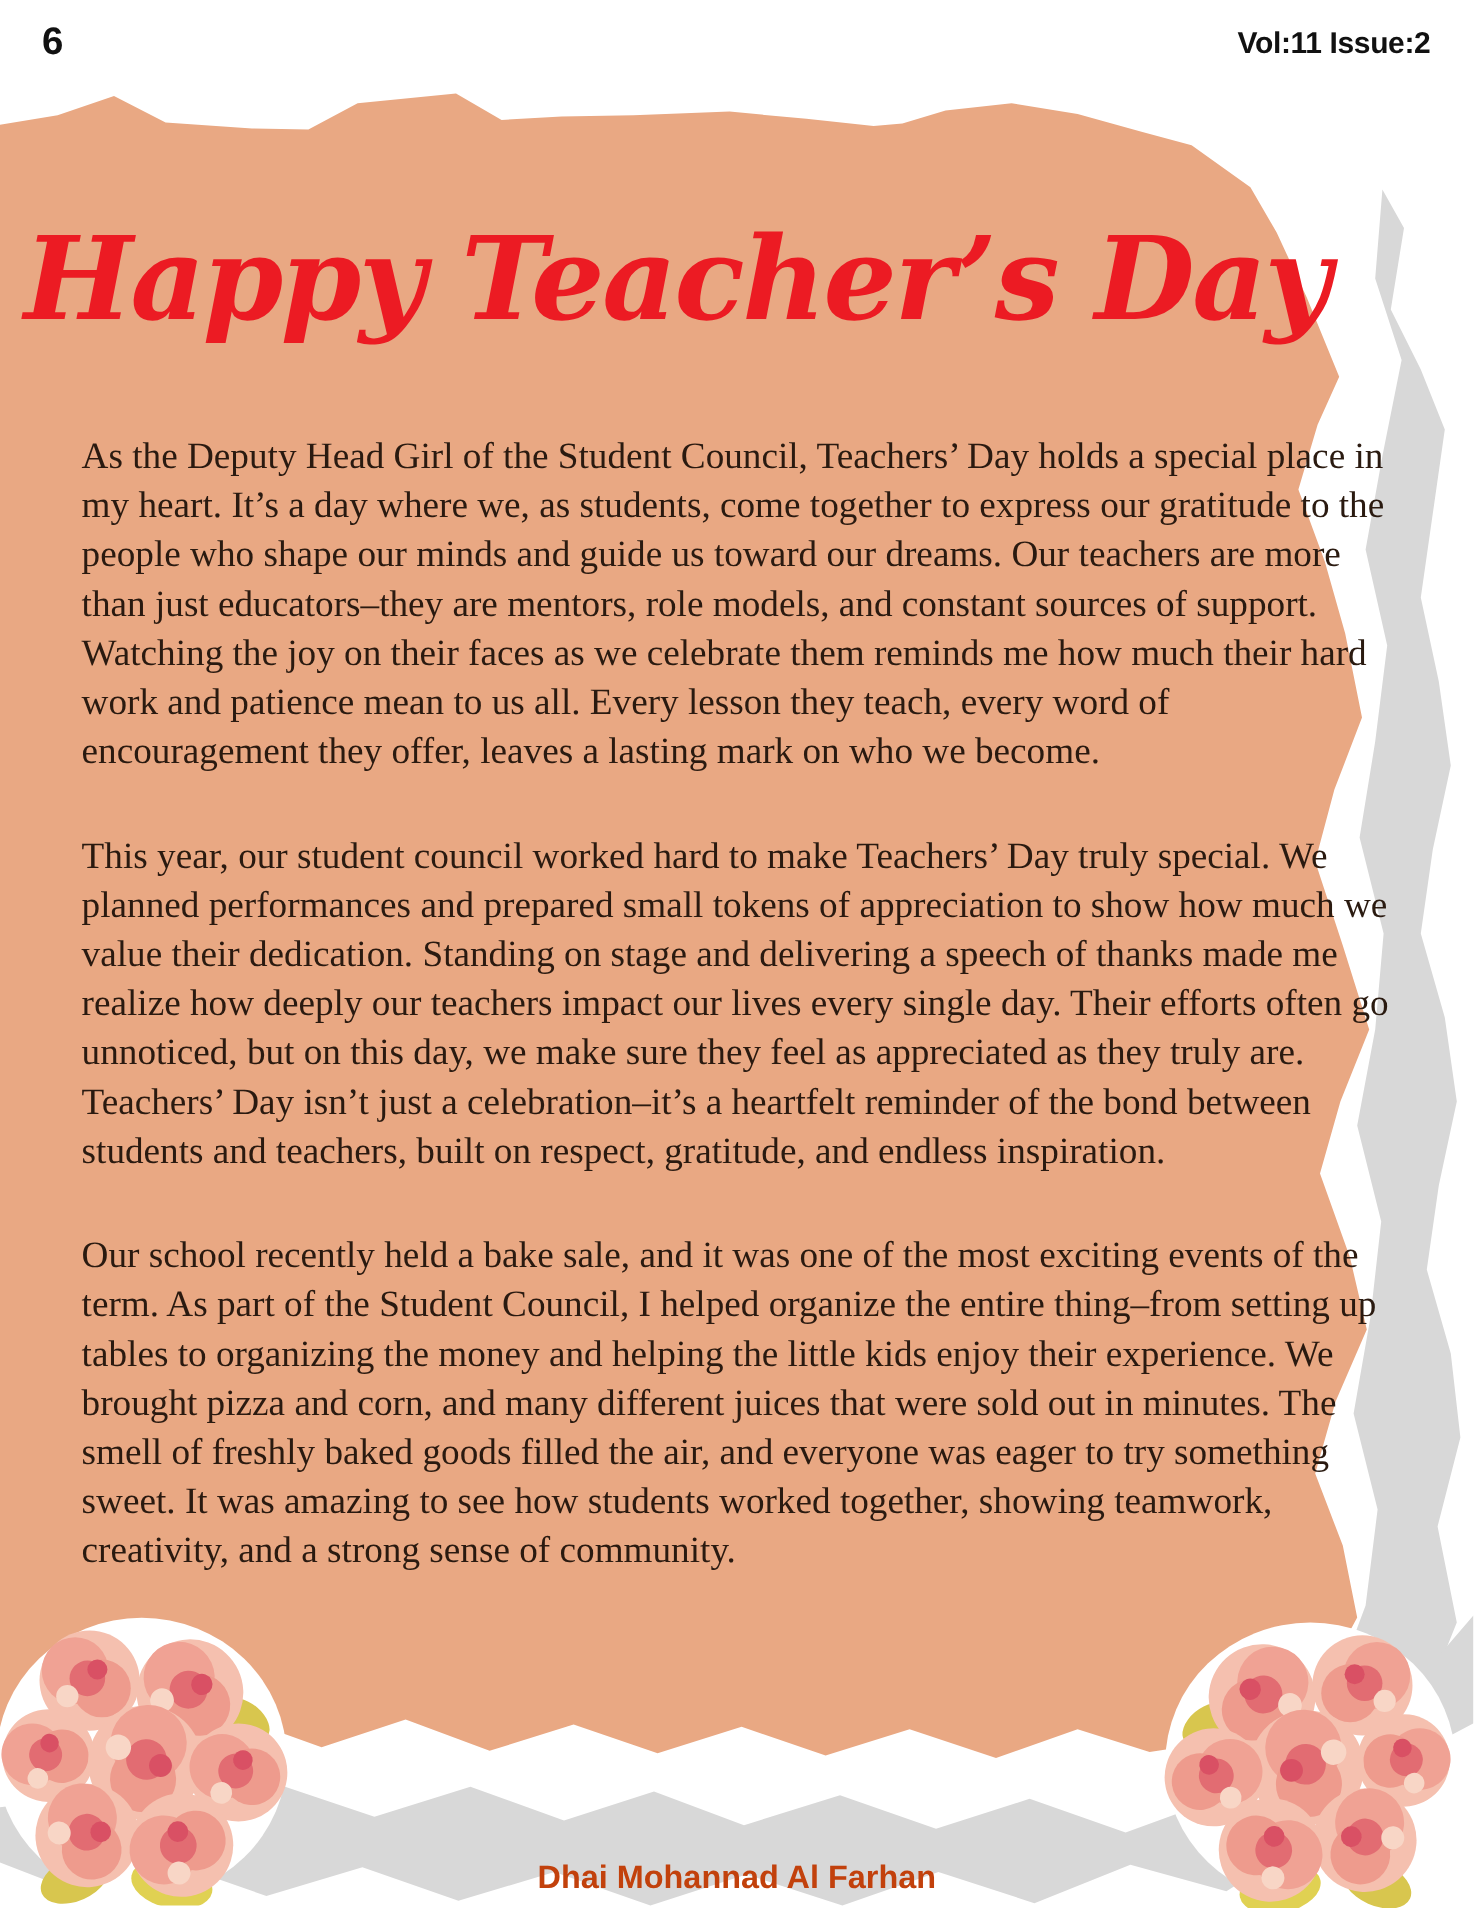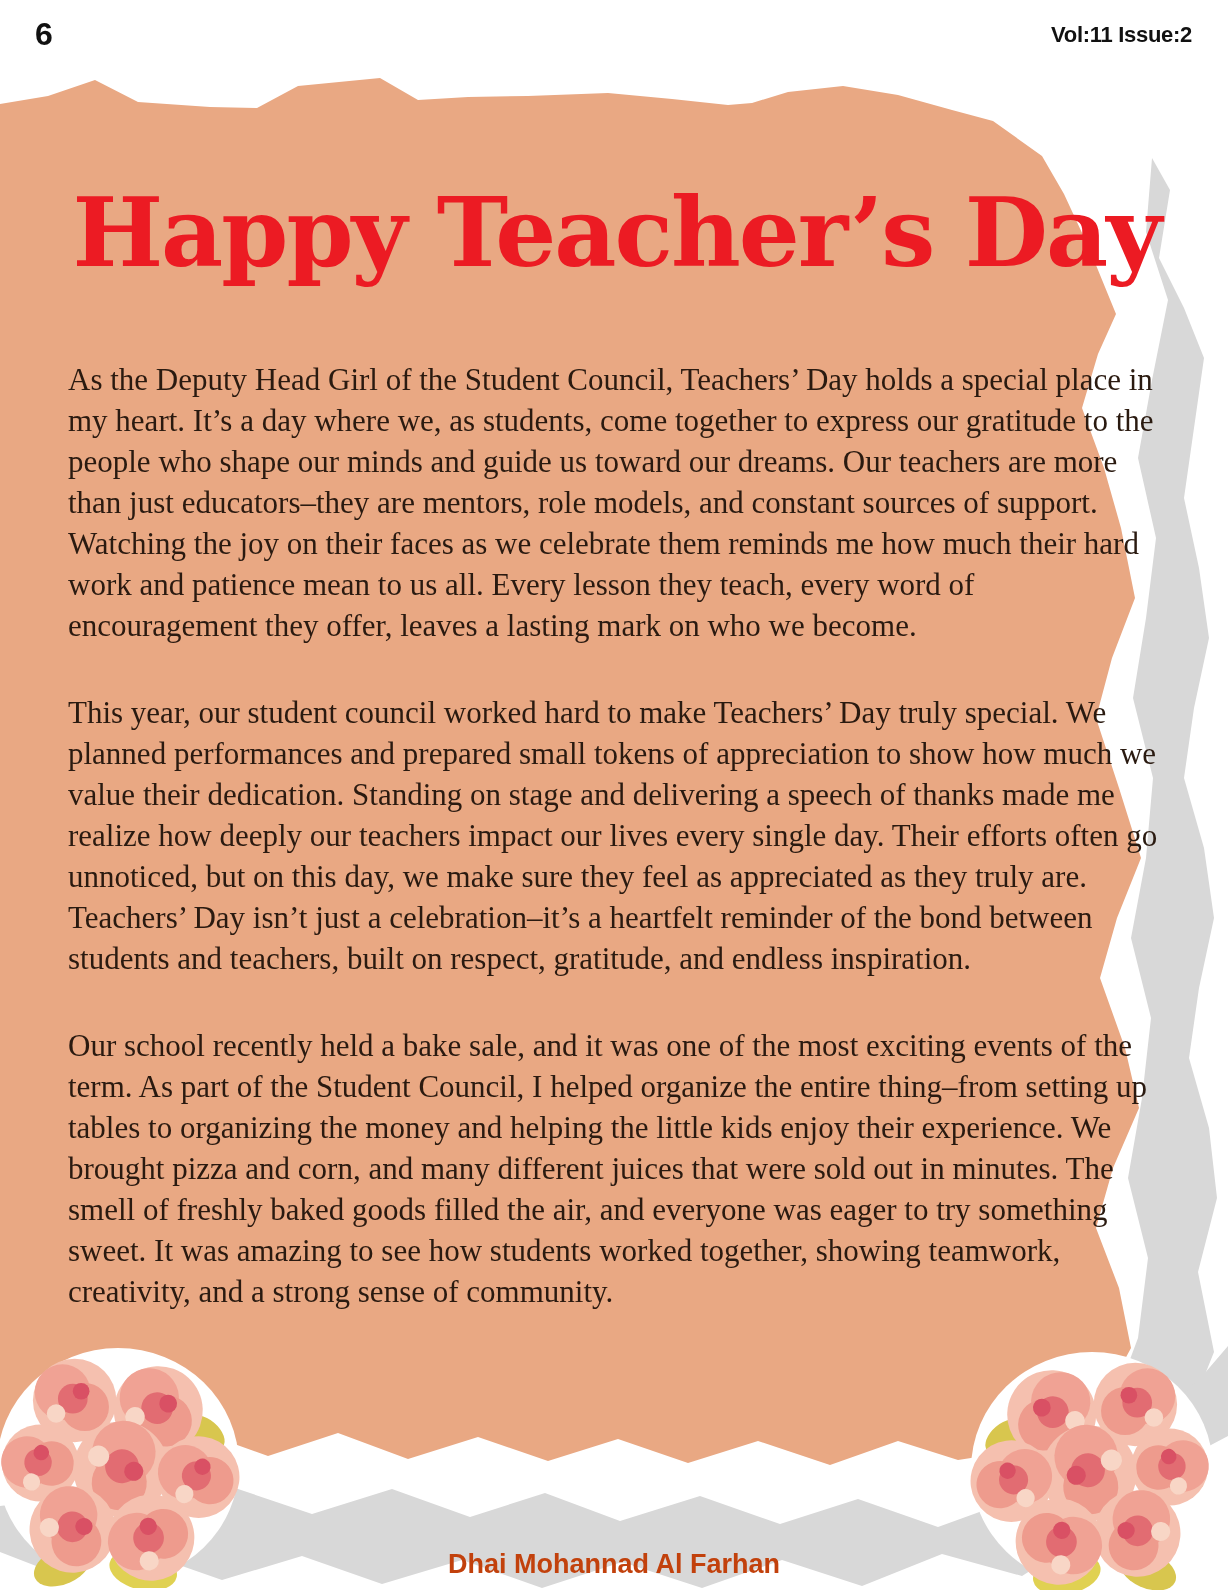--- a/index.html
+++ b/index.html
@@ -11,28 +11,28 @@
     font-family:"Liberation Sans",sans-serif;
   }
   .bg-svg{position:absolute;left:0;top:0;width:1228px;height:1590px;}
 
   .page-number{
     position:absolute;left:35px;top:16px;
     font-size:32px;font-weight:bold;color:#111111;
   }
   .issue-label{
     position:absolute;right:36px;top:22px;
-    font-size:22px;font-weight:bold;color:#111111;
+    font-size:25px;font-weight:bold;color:#111111;
     letter-spacing:-0.3px;
   }
   .article-title{
     position:absolute;left:20px;top:158px;width:1140px;
-    text-align:right;
+    text-align:left;
     font-family:"DejaVu Serif",serif;
-    font-weight:bold;
+    font-style:italic;font-weight:bold;
     font-size:96px;line-height:150px;
     letter-spacing:-2px;
     color:var(--title,#EC1B23);
   }
   .body-text{
     position:absolute;left:68px;top:338px;width:1096px;
     font-family:"Liberation Serif",serif;
     font-size:31px;line-height:41px;
     color:var(--body-text,#2A1A10);
     margin-top:21px;

